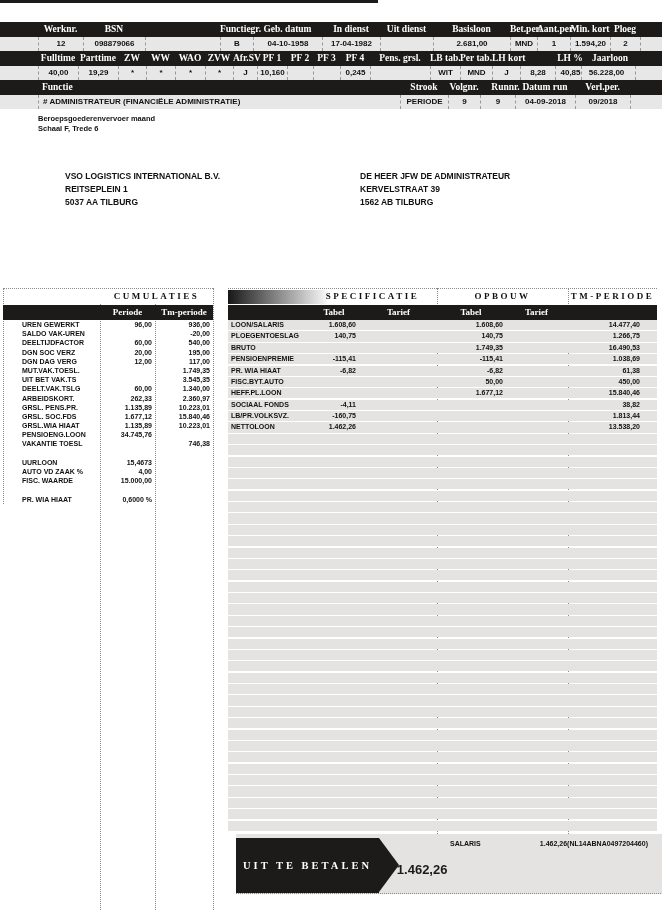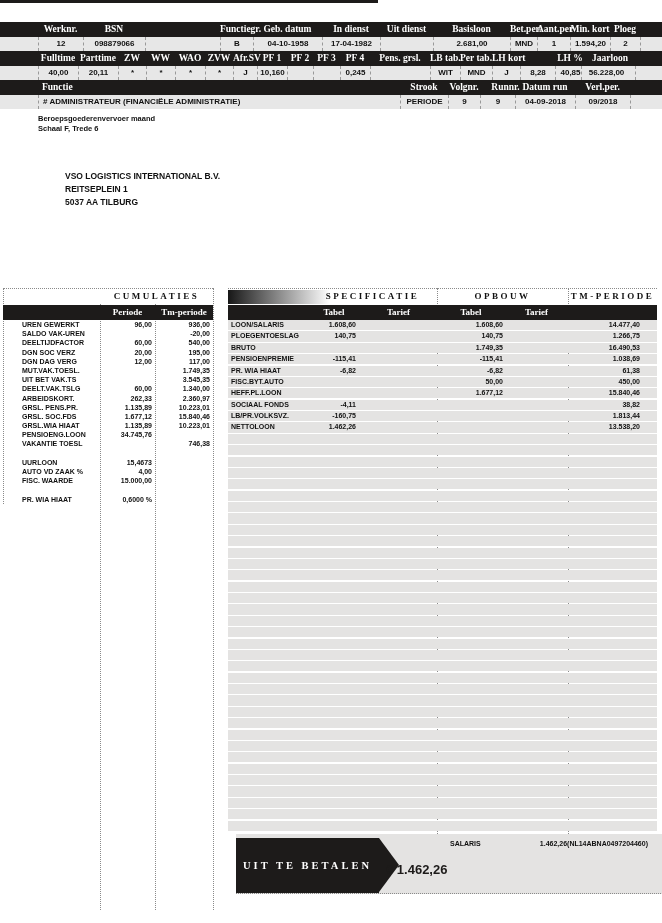--- a/index.html
+++ b/index.html
@@ -137,21 +137,21 @@
         <span class="hlabel" style="left: 460px; width: 32px;">Per tab.</span>
         <span class="hlabel" style="left: 492px; width: 28px;">LH kort</span>
         <span class="hlabel" style="left: 520px; width: 35px;"></span>
         <span class="hlabel" style="left: 555px; width: 30px;">LH %</span>
         <span class="hlabel" style="left: 585px; width: 50px;">Jaarloon</span>
         <span class="hlabel" style="left: 635px; width: 27px;"></span>
       </div>
       <div class="hval">
         <span class="hcell nb" style="left: 0px; width: 38px;"></span>
         <span class="hcell" style="left: 38px; width: 40px;">40,00</span>
-        <span class="hcell" style="left: 78px; width: 40px;">20,11</span>
+        <span class="hcell" style="left: 78px; width: 40px;">19,29</span>
         <span class="hcell" style="left: 118px; width: 28px;">*</span>
         <span class="hcell" style="left: 146px; width: 29px;">*</span>
         <span class="hcell" style="left: 175px; width: 30px;">*</span>
         <span class="hcell" style="left: 205px; width: 28px;">*</span>
         <span class="hcell" style="left: 233px; width: 24px;">J</span>
         <span class="hcell" style="left: 257px; width: 30px;">10,160</span>
         <span class="hcell" style="left: 287px; width: 26px;"></span>
         <span class="hcell" style="left: 313px; width: 27px;"></span>
         <span class="hcell" style="left: 340px; width: 30px;">0,245</span>
         <span class="hcell" style="left: 370px; width: 60px;"></span>
@@ -188,20 +188,25 @@
   <div class="meta">
     <div>Beroepsgoederenvervoer maand</div>
     <div>Schaal F, Trede 6</div>
   </div>
 
   <div class="addr employer" id="employerAddr">
       <div>VSO LOGISTICS INTERNATIONAL B.V.</div>
       <div>REITSEPLEIN 1</div>
       <div>5037 AA TILBURG</div>
     </div>
+  <div class="addr employee" id="employeeAddr">
+      <div>DE HEER JFW DE ADMINISTRATEUR</div>
+      <div>KERVELSTRAAT 39</div>
+      <div>1562 AB TILBURG</div>
+    </div>
 
   <div class="vl vl-a"></div>
   <div class="vl vl-b"></div>
   <div class="vl vl-c"></div>
   <div class="vl vl-d"></div>
   <div class="vl vl-e"></div>
   <div class="vl vl-f"></div>
 
   <div class="cum">
     <div class="cumtitle">

